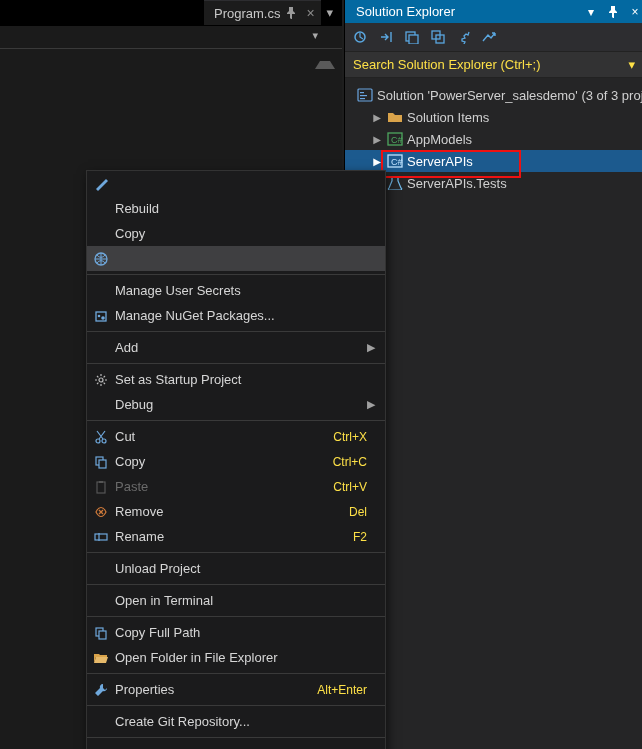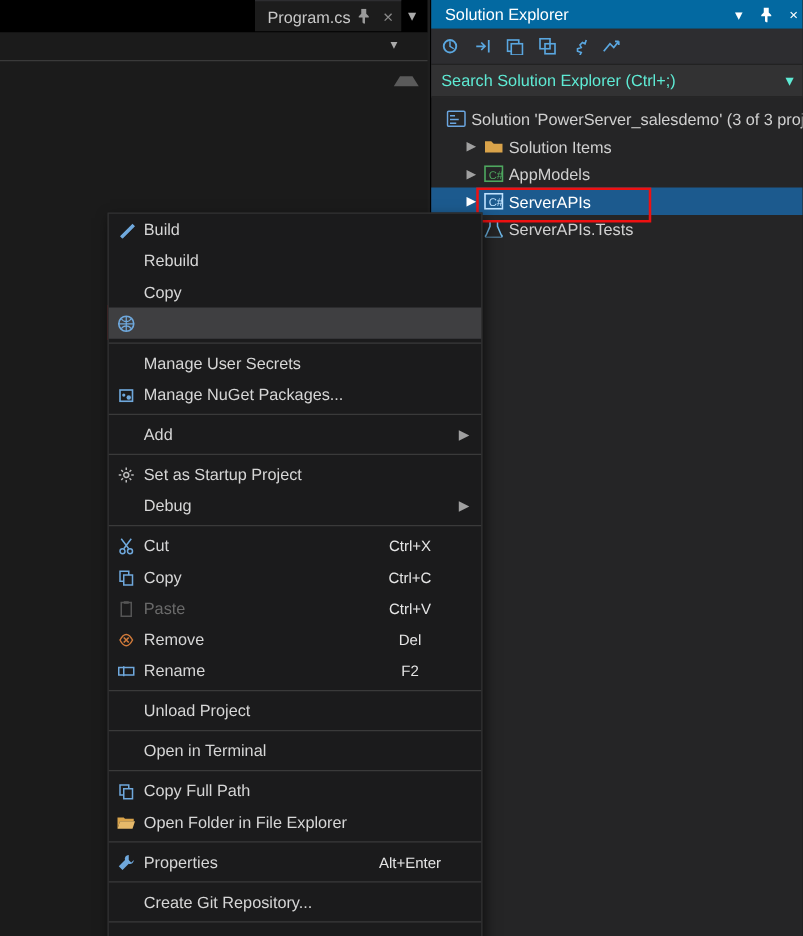--- a/index.html
+++ b/index.html
@@ -16,40 +16,40 @@
   .editor-top{height:22px;border-bottom:1px solid #3a3a3a;position:relative;display:flex;align-items:center}
   .editor-dd{position:absolute;right:24px;top:3px;color:#aaa;font-size:11px}
   .editor-scroll-up{position:absolute;right:7px;top:25px;width:10px;height:10px;border-left:5px solid transparent;border-right:5px solid transparent;border-bottom:8px solid #5a5a5a}
   
   .sx{position:absolute;left:344px;top:0;width:298px;height:749px;background:#252526;border-left:1px solid #000}
   .sx-title{height:23px;background:#0369a1;display:flex;align-items:center;padding-left:11px;color:#fff;gap:6px}
   .sx-title .spacer{flex:1}
   .sx-title .ticon{width:16px;height:16px;display:flex;align-items:center;justify-content:center;color:#fff;font-size:12px}
   .sx-toolbar{height:28px;background:#2d2d30;display:flex;align-items:center;padding-left:6px;gap:8px;border-bottom:1px solid #222}
   .sx-toolbar .tb{width:18px;height:18px;display:flex;align-items:center;justify-content:center;color:#5aa7e0}
-  .sx-search{height:25px;background:#323233;display:flex;align-items:center;padding:0 8px;color:#5eead4;border-bottom:1px solid #222}
+  .sx-search{height:25px;background:#323233;display:flex;align-items:center;padding:0 8px;color:#fde047;border-bottom:1px solid #222}
   .sx-search .sflex{flex:1}
   .sx-tree{padding-top:6px}
   .tree-row{height:22px;display:flex;align-items:center;padding-left:8px;gap:4px;color:#d0d0d0;white-space:nowrap}
   .tree-row.sel{background:#1c5a8e;color:#fff}
   .tree-row .caret{width:12px;text-align:center;color:#a0a0a0;font-size:10px}
   .tree-row .indent{display:inline-block}
   .tree-row .ic{width:16px;height:16px;display:flex;align-items:center;justify-content:center}
   .tree-row b{font-weight:400;color:#fff}
   .redbox{position:absolute;border:2px solid #e11;pointer-events:none}
   .rb1{left:381px;top:150px;width:136px;height:24px}
   .rb2{left:86px;top:244px;width:136px;height:24px}
   
   .ctx{position:absolute;left:86px;top:170px;width:298px;background:#1b1b1c;border:1px solid #333;box-shadow:2px 4px 10px rgba(0,0,0,.6)}
   .mi{height:25px;display:flex;align-items:center;position:relative;color:#d6d6d6}
   .mi.hov{background:#3f3f41}
   .mi.dis{color:#6a6a6a}
   .mi .ic{width:28px;display:flex;align-items:center;justify-content:center;color:#6fa8dc;font-size:14px}
   .mi .lbl{flex:1}
-  .mi .sc{width:78px;color:#e5e5e5;font-size:12px;text-align:center}
+  .mi .sc{width:78px;color:#fde047;font-size:12px;text-align:right}
   .mi .sub{width:18px;color:#a0a0a0;font-size:11px}
   .sep{height:1px;background:#3a3a3a;margin:3px 0}
   svg{display:block}
 </style>
 </head>
 <body>
 <div class="root">
 
 <div class="tabbar">
   <div class="tabspace"></div>
@@ -184,21 +184,20 @@
 <div class="redbox rb1"></div>
 <div class="redbox rb2"></div>
 
 <div class="ctx">
   <div class="mi">
     <span class="ic">
           <svg width="14" height="14" viewBox="0 0 14 14">
             <path d="M2 12L10 4l2 2-8 8z M10 4l2-2 2 2-2 2" fill="#6fa8dc"></path>
           </svg>
         </span>
-    <span class="lbl">Build</span>
         <span class="sc"></span>
         <span class="sub"></span>
   </div>
   <div class="mi">
     <span class="ic"></span>
         <span class="lbl">Rebuild</span>
         <span class="sc"></span>
         <span class="sub"></span>
   </div>
   <div class="mi">

